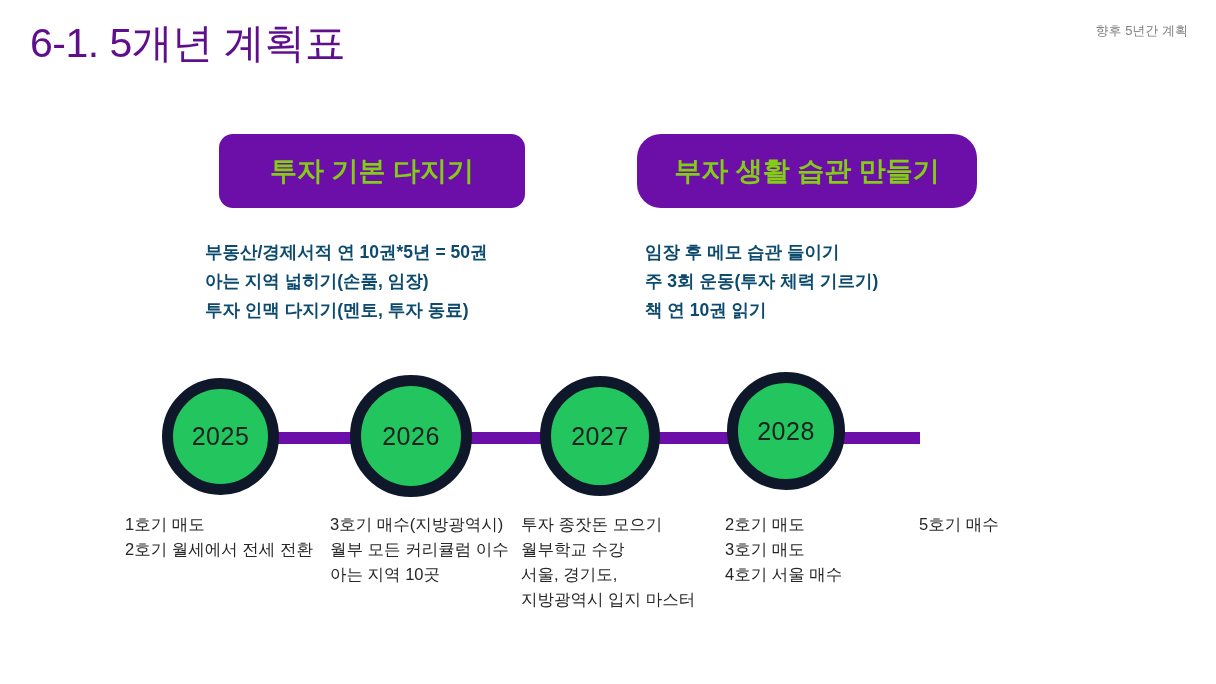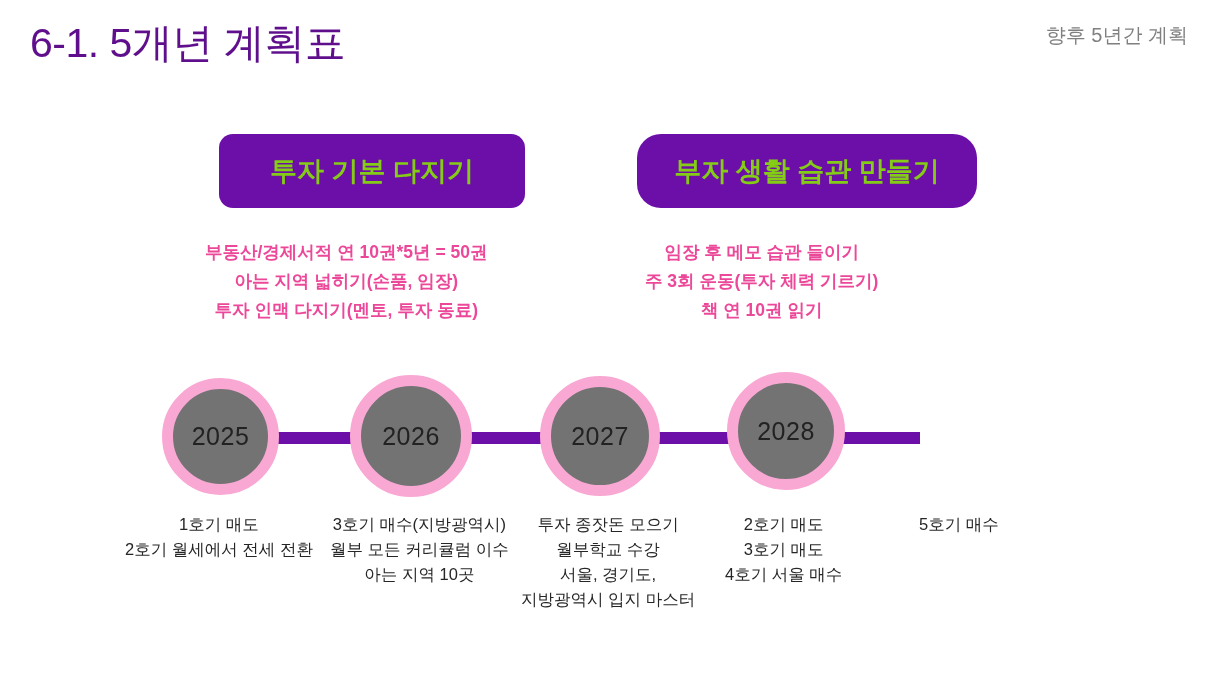--- a/index.html
+++ b/index.html
@@ -10,38 +10,37 @@
     width: 1216px;
     height: 684px;
     background: #ffffff;
     font-family: "Liberation Sans", sans-serif;
     overflow: hidden;
     position: relative;
   }
   .slide {
     position: absolute;
     inset: 0;
-    text-align: center;
   }
 
   
   .page-title {
     position: absolute;
     left: 30px;
     top: 16px;
     font-size: 41px;
     color: #5f0f8c;
     letter-spacing: -0.5px;
     white-space: nowrap;
   }
   .header-note {
     position: absolute;
     right: 28px;
     top: 22px;
-    font-size: 20px;
+    font-size: 13px;
     color: #808080;
     white-space: nowrap;
     margin-left: 22px;
   }
 
   
   .goal-card {
     position: absolute;
     border-radius: 14px;
     background: #6b0fa8;
@@ -53,21 +52,21 @@
     font-weight: bold;
     white-space: nowrap;
     box-sizing: border-box;
   }
   #goal-card-0 { left: 219px; top: 134px; width: 306px; height: 74px; }
   #goal-card-1 { left: 637px; top: 134px; width: 340px; height: 74px; border-radius: 24px; }
 
   .goal-bullets {
     position: absolute;
     font-size: 17.5px;
-    color: #ec4899;
+    color: #0c4a6e;
     font-weight: bold;
     line-height: 29px;
     white-space: nowrap;
   }
   #goal-bullets-0 { left: 205px; top: 238px; }
   #goal-bullets-1 { left: 645px; top: 238px; }
 
   
   .timeline {
     position: absolute;
@@ -78,22 +77,22 @@
   }
   .connector {
     position: absolute;
     height: 12px;
     background: #6b0fa8;
     top: 66px;
   }
   .node {
     position: absolute;
     border-radius: 50%;
-    background: #737373;
-    border: 11px solid #f9a8d4;
+    background: #22c55e;
+    border: 11px solid #0f172a;
     box-sizing: border-box;
     display: flex;
     align-items: center;
     justify-content: center;
     color: #222222;
   }
   .node span {
     font-size: 25px;
     letter-spacing: 0.5px;
   }

